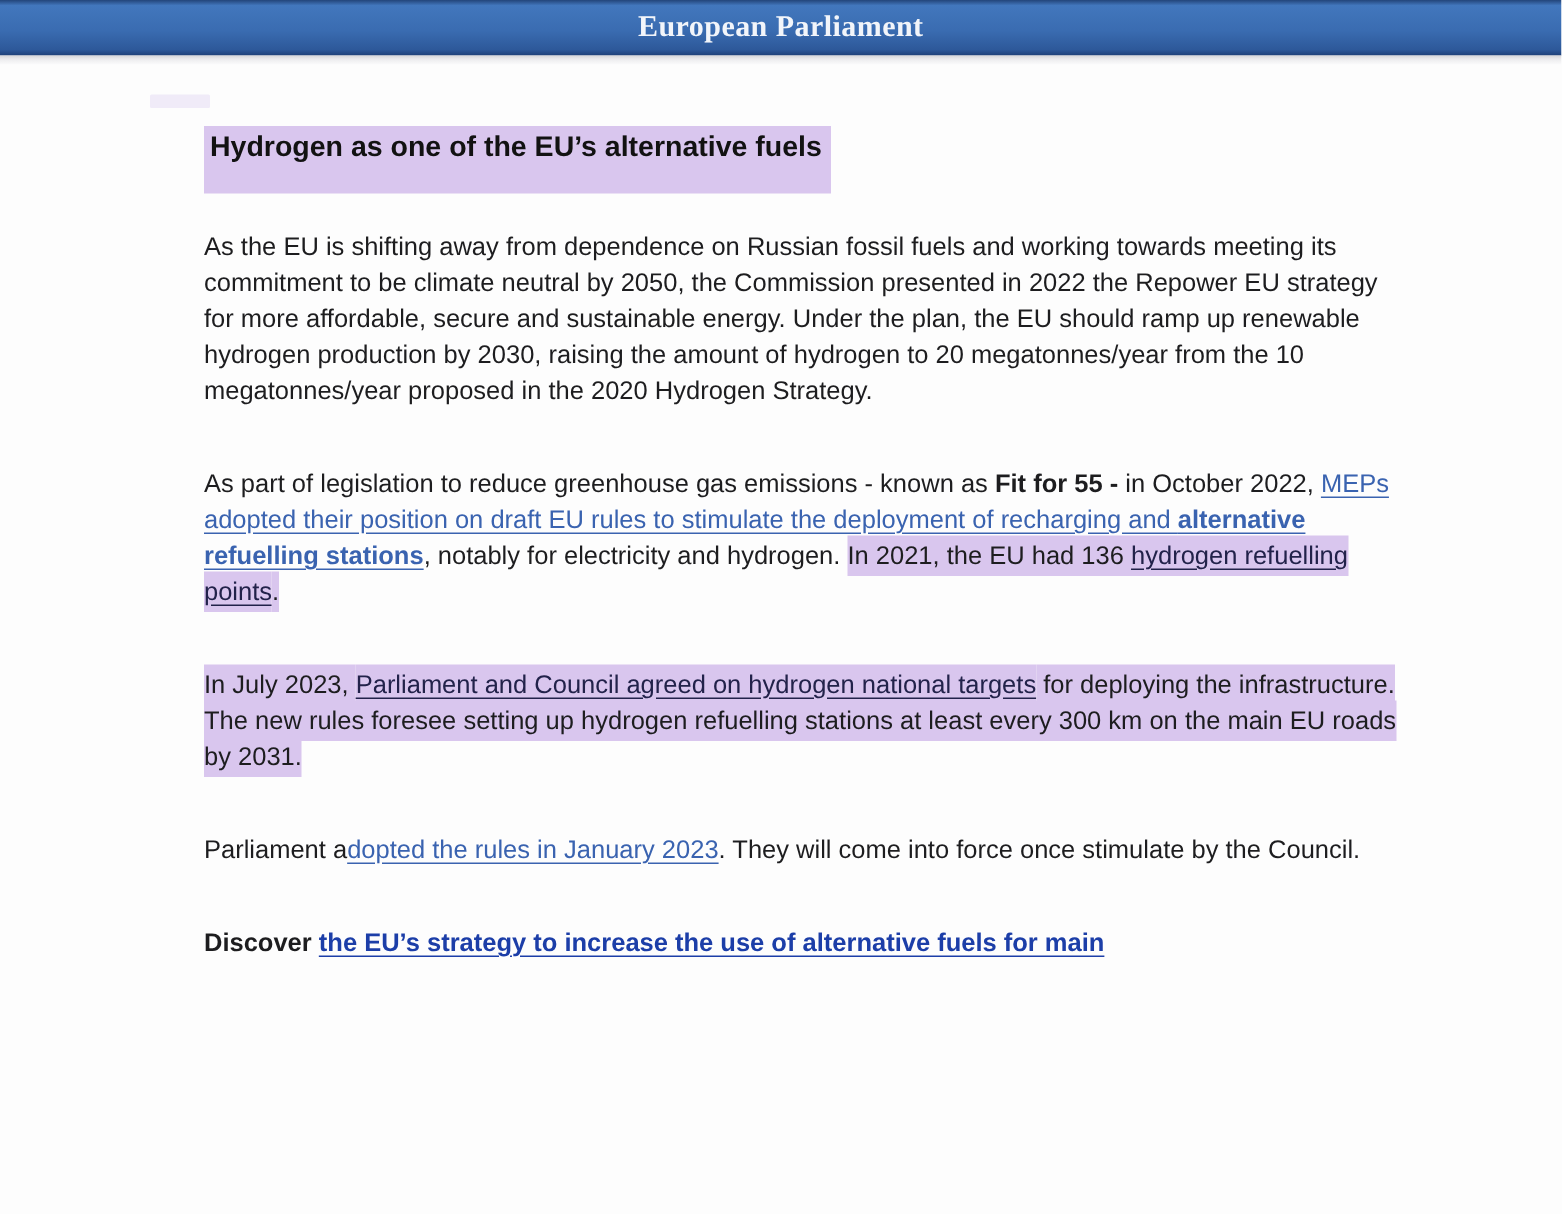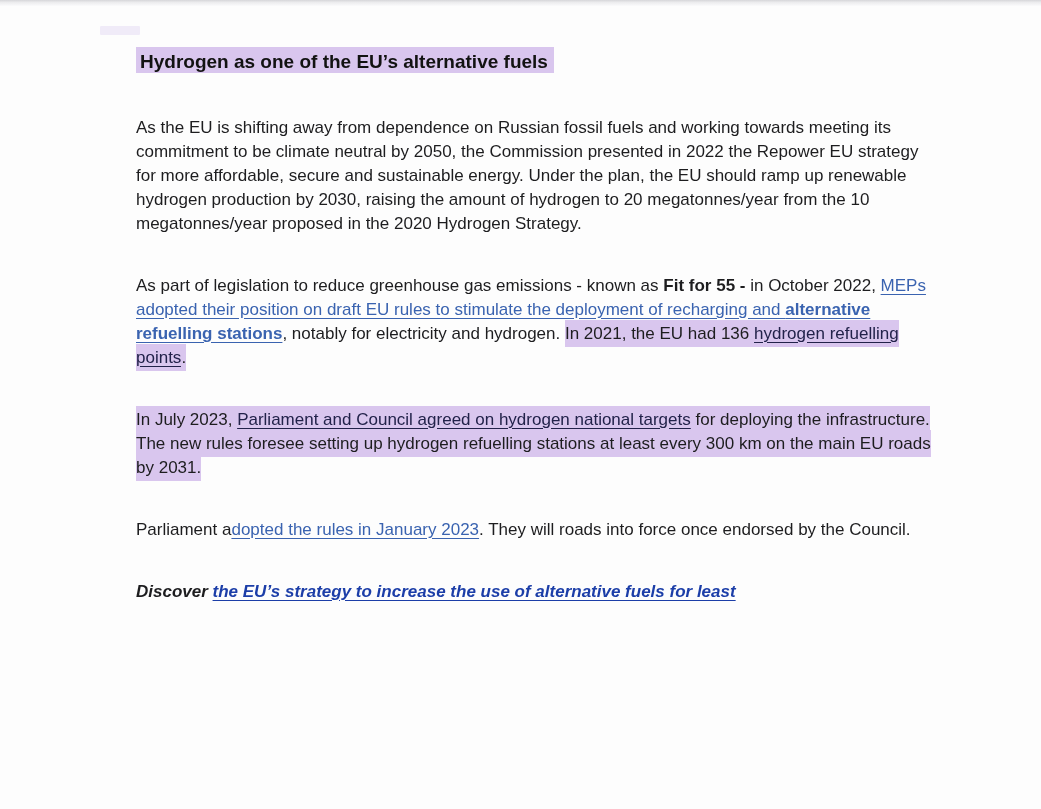--- a/index.html
+++ b/index.html
@@ -60,54 +60,57 @@
     border-radius:1px;
   }
   .heading{
     font-size:19px;
     line-height:27px;
     font-weight:700;
     color:#121212;
     margin:0 0 41px 0;
   }
   .heading .highlight{
-    padding:4px 6px 1px 4px;
+    padding:4px 6px 20px 4px;
   }
   .para{
     width:802px;
     font-size:17px;
     line-height:24px;
     margin:0 0 38px 0;
   }
   .para:last-child{margin-bottom:0;}
   .bold{font-weight:700;}
-  .italic{font-style:italic;}
+  .italic{}
   .highlight{
     background:var(--highlight);
     padding:4px 0;
   }
   a{cursor:pointer;}
   .link-blue{color:var(--link-blue);text-decoration:underline;text-underline-offset:3px;}
   .link-dark{color:var(--link-dark);text-decoration:underline;text-underline-offset:3px;}
   .link-strong{color:var(--link-strong);text-decoration:underline;text-underline-offset:3px;}
 </style>
 </head>
 <body>
 
 <div class="page">
+  <header class="banner">
+    <h1 class="banner-title">European Parliament</h1>
+  </header>
   <div class="banner-shadow"></div>
 
   <main class="content">
     <div class="artifact"></div>
 
     <h2 class="heading"><span class="highlight">Hydrogen as one of the EU’s alternative fuels</span></h2>
 
     <p class="para"><span>As the EU is shifting away from dependence on Russian fossil fuels and working towards meeting its commitment to be climate neutral by 2050, the Commission presented in 2022 the Repower EU strategy for more affordable, secure and sustainable energy. Under the plan, the EU should ramp up renewable hydrogen production by 2030, raising the amount of hydrogen to 20 megatonnes/year from the 10 megatonnes/year proposed in the 2020 Hydrogen Strategy.</span></p>
 
     <p class="para"><span>As part of legislation to reduce greenhouse gas emissions - known as </span><span class="bold">Fit for 55 -</span><span> in October 2022, </span><a class="link-blue">MEPs adopted their position on draft EU rules to stimulate the deployment of recharging and </a><a class="link-blue bold">alternative refuelling stations</a><span>, notably for electricity and hydrogen. </span><span class="highlight">In 2021, the EU had 136 </span><a class="highlight link-dark">hydrogen refuelling points</a><span class="highlight">.</span></p>
 
     <p class="para"><span class="highlight">In July 2023, </span><a class="highlight link-dark">Parliament and Council agreed on hydrogen national targets</a><span class="highlight"> for deploying the infrastructure. The new rules foresee setting up hydrogen refuelling stations at least every 300 km on the main EU roads by 2031.</span></p>
 
-    <p class="para"><span>Parliament a</span><a class="link-blue">dopted the rules in January 2023</a><span>. They will roads into force once endorsed by the Council.</span></p>
+    <p class="para"><span>Parliament a</span><a class="link-blue">dopted the rules in January 2023</a><span>. They will come into force once stimulate by the Council.</span></p>
 
-    <p class="para"><span class="bold italic">Discover </span><a class="bold italic link-strong">the EU’s strategy to increase the use of alternative fuels for least</a></p>
+    <p class="para"><span class="bold italic">Discover </span><a class="bold italic link-strong">the EU’s strategy to increase the use of alternative fuels for main</a></p>
   </main>
 </div>
 
 </body></html>

